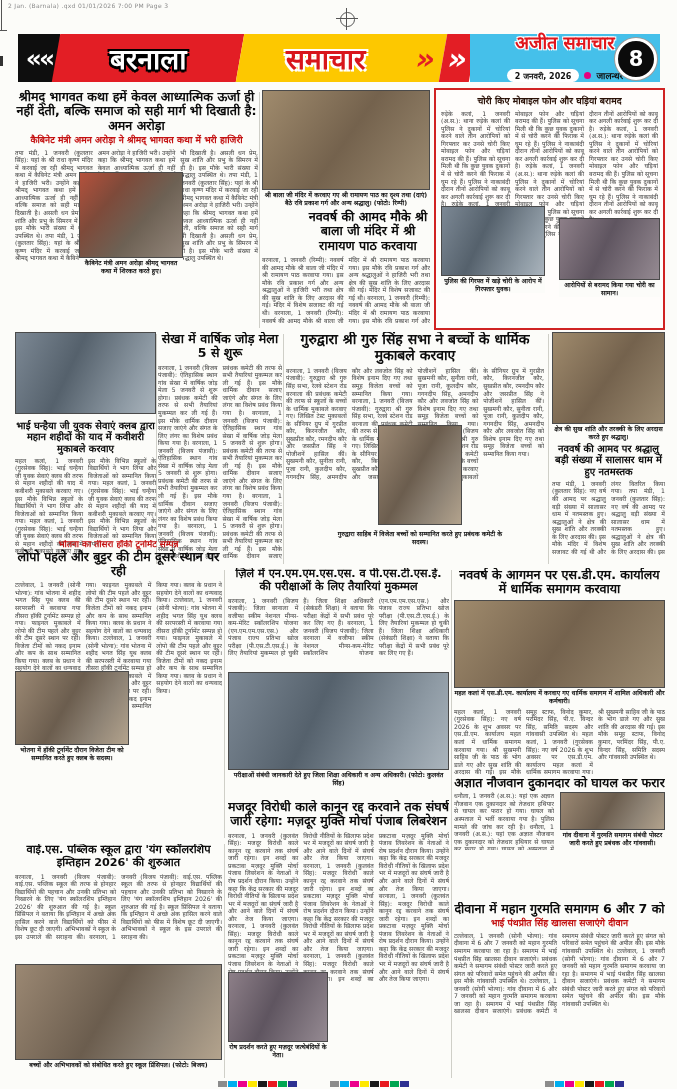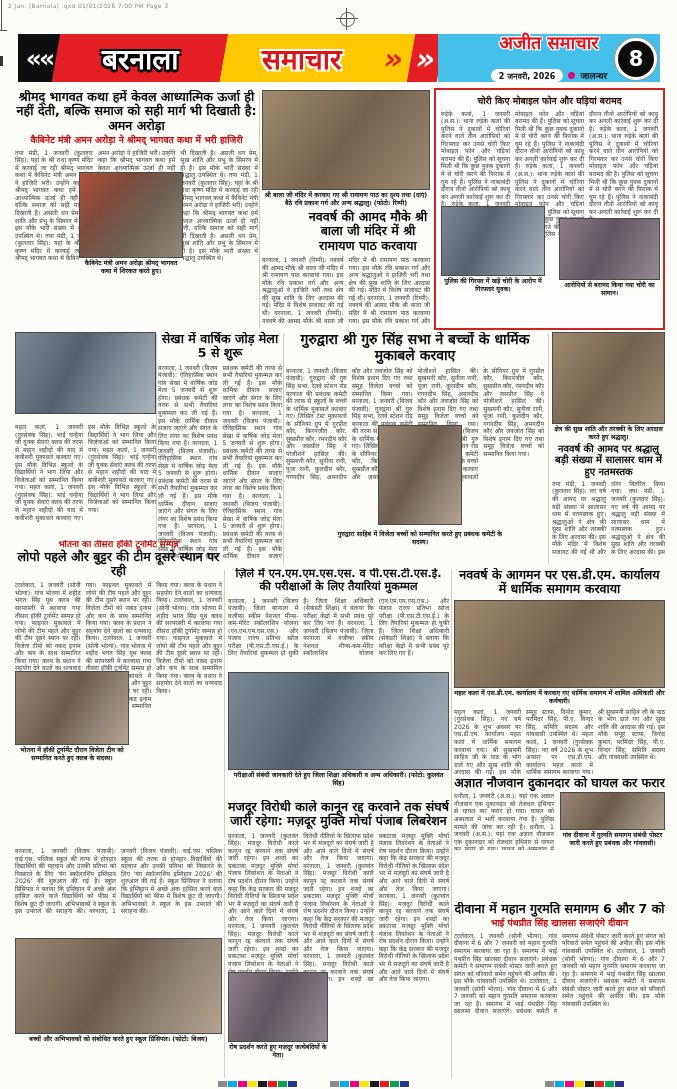--- a/index.html
+++ b/index.html
@@ -23,21 +23,21 @@
   .mh-red span{transform:skewX(10deg);font-size:28px;font-weight:bold;color:#fff;
           text-shadow:-2px -2px 0 #000,2px -2px 0 #000,-2px 2px 0 #000,2px 2px 0 #000,0 3px 0 #000;}
   .mh-yellow{flex:1.25;background:#fdc800;display:flex;align-items:center;justify-content:center;
           transform:skewX(-10deg);}
   .mh-yellow span{transform:skewX(10deg);font-size:28px;font-weight:bold;color:#d8161c;
           text-shadow:-2px -2px 0 #fff,2px -2px 0 #fff,-2px 2px 0 #fff,2px 2px 0 #fff;}
   .mh-chev1{width:34px;background:#fdc800;color:#e31e25;font-size:30px;font-weight:bold;
           display:flex;align-items:center;justify-content:center;transform:skewX(-10deg);margin-left:-2px;}
   .mh-chev2{width:30px;background:#e31e25;color:#fff;font-size:30px;font-weight:bold;
           display:flex;align-items:center;justify-content:center;transform:skewX(-10deg);}
-  .mh-blue{width:222px;background:#45c0ea;position:relative;display:flex;flex-direction:column;
+  .mh-blue{width:190px;background:#45c0ea;position:relative;display:flex;flex-direction:column;
           align-items:center;justify-content:center;gap:17px;margin-left:-3px;}
   .mh-brand{font-size:18px;font-weight:bold;color:#e0161c;line-height:1;
           text-shadow:-1px -1px 0 #fff,1px -1px 0 #fff,-1px 1px 0 #fff,1px 1px 0 #fff;}
   .mh-row{display:flex;align-items:center;gap:5px;}
   .mh-date{background:#fff;border-radius:8px;padding:1px 8px;font-size:8px;font-weight:bold;color:#111;}
   .mh-dot{width:7px;height:7px;border-radius:50%;background:#e6007e;}
   .mh-city{font-size:9px;font-weight:bold;color:#111;}
   .mh-page{position:absolute;right:3px;top:4px;width:36px;height:36px;border-radius:50%;
           background:#0b0b0b;color:#fff;font-size:21px;font-weight:bold;display:flex;align-items:center;
           justify-content:center;border:3px solid #fff;box-shadow:0 0 0 1px #9b9b9b;}
@@ -143,20 +143,21 @@
         <div class="cap">आरोपियों से बरामद किया गया चोरी का सामान।</div>
       </div>
     </div>
   </div>
 
   <div class="article" style="left:15px;top:332px;width:141px;height:84px;">
     <div class="photo ph-b" style="height:82px;"></div>
   </div>
 
   <div class="article" style="left:15px;top:420px;width:141px;height:145px;">
+    <div class="hl hl-sm">भाई घन्हैया जी युवक सेवाएं क्लब द्वारा महान शहीदों की याद में कवीशरी मुकाबले करवाए</div>
     <div class="bodytxt cols2" style="height:108px;">महल कलां, 1 जनवरी (गुरसेवक सिंह): भाई घन्हैया जी युवक सेवाएं क्लब की तरफ से महान शहीदों की याद में कवीशरी मुकाबले करवाए गए। इस मौके विभिन्न स्कूलों के विद्यार्थियों ने भाग लिया और विजेताओं को सम्मानित किया गया। महल कलां, 1 जनवरी (गुरसेवक सिंह): भाई घन्हैया जी युवक सेवाएं क्लब की तरफ से महान शहीदों की याद में कवीशरी मुकाबले करवाए गए। इस मौके विभिन्न स्कूलों के विद्यार्थियों ने भाग लिया और विजेताओं को सम्मानित किया गया। महल कलां, 1 जनवरी (गुरसेवक सिंह): भाई घन्हैया जी युवक सेवाएं क्लब की तरफ से महान शहीदों की याद में कवीशरी मुकाबले करवाए गए। इस मौके विभिन्न स्कूलों के विद्यार्थियों ने भाग लिया और विजेताओं को सम्मानित किया गया।</div>
   </div>
 
   <div class="article" style="left:158px;top:332px;width:124px;height:233px;">
     <div class="hl hl-lg">सेखा में वार्षिक जोड़ मेला 5 से शुरू</div>
     <div class="bodytxt cols2" style="height:198px;">बरनाला, 1 जनवरी (बिजय पंजाबी): ऐतिहासिक स्थान गांव सेखा में वार्षिक जोड़ मेला 5 जनवरी से शुरू होगा। प्रबंधक कमेटी की तरफ से सभी तैयारियां मुकम्मल कर ली गई हैं। इस मौके धार्मिक दीवान सजाए जाएंगे और संगत के लिए लंगर का विशेष प्रबंध किया गया है। बरनाला, 1 जनवरी (बिजय पंजाबी): ऐतिहासिक स्थान गांव सेखा में वार्षिक जोड़ मेला 5 जनवरी से शुरू होगा। प्रबंधक कमेटी की तरफ से सभी तैयारियां मुकम्मल कर ली गई हैं। इस मौके धार्मिक दीवान सजाए जाएंगे और संगत के लिए लंगर का विशेष प्रबंध किया गया है। बरनाला, 1 जनवरी (बिजय पंजाबी): ऐतिहासिक स्थान गांव सेखा में वार्षिक जोड़ मेला 5 जनवरी से शुरू होगा। प्रबंधक कमेटी की तरफ से सभी तैयारियां मुकम्मल कर ली गई हैं। इस मौके धार्मिक दीवान सजाए जाएंगे और संगत के लिए लंगर का विशेष प्रबंध किया गया है। बरनाला, 1 जनवरी (बिजय पंजाबी): ऐतिहासिक स्थान गांव सेखा में वार्षिक जोड़ मेला 5 जनवरी से शुरू होगा। प्रबंधक कमेटी की तरफ से सभी तैयारियां मुकम्मल कर ली गई हैं। इस मौके धार्मिक दीवान सजाए जाएंगे और संगत के लिए लंगर का विशेष प्रबंध किया गया है। बरनाला, 1 जनवरी (बिजय पंजाबी): ऐतिहासिक स्थान गांव सेखा में वार्षिक जोड़ मेला 5 जनवरी से शुरू होगा। प्रबंधक कमेटी की तरफ से सभी तैयारियां मुकम्मल कर ली गई हैं। इस मौके धार्मिक दीवान सजाए जाएंगे और संगत के लिए लंगर का विशेष प्रबंध किया गया है।</div>
   </div>
 
   <div class="article" style="left:286px;top:332px;width:258px;height:233px;">
     <div class="hl hl-xl">गुरुद्वारा श्री गुरु सिंह सभा ने बच्चों के धार्मिक मुकाबले करवाए</div>
@@ -198,20 +199,21 @@
   </div>
 
   <div class="article" style="left:454px;top:568px;width:211px;height:230px;">
     <div class="hl hl-lg">नववर्ष के आगमन पर एस.डी.एम. कार्यालय में धार्मिक समागम करवाया</div>
     <div class="photo ph-c" style="height:88px;margin-top:3px;"></div>
     <div class="cap">महल कलां में एस.डी.एम. कार्यालय में करवाए गए धार्मिक समागम में शामिल अधिकारी और कर्मचारी।</div>
     <div class="bodytxt cols3" style="height:76px;">महल कलां, 1 जनवरी (गुरसेवक सिंह): नए वर्ष 2026 के शुभ अवसर पर एस.डी.एम. कार्यालय महल कलां में धार्मिक समागम करवाया गया। श्री सुखमनी साहिब जी के पाठ के भोग डाले गए और सुख शांति की अरदास की गई। इस मौके समूह स्टाफ, विनोद कुमार, परमिंदर सिंह, पी.ए. विन्दर सिंह, समिति सदस्य और गांववासी उपस्थित थे। महल कलां, 1 जनवरी (गुरसेवक सिंह): नए वर्ष 2026 के शुभ अवसर पर एस.डी.एम. कार्यालय महल कलां में धार्मिक समागम करवाया गया। श्री सुखमनी साहिब जी के पाठ के भोग डाले गए और सुख शांति की अरदास की गई। इस मौके समूह स्टाफ, विनोद कुमार, परमिंदर सिंह, पी.ए. विन्दर सिंह, समिति सदस्य और गांववासी उपस्थित थे।</div>
   </div>
 
   <div class="article" style="left:15px;top:844px;width:207px;height:236px;">
+    <div class="hl hl-md">वाई.एस. पब्लिक स्कूल द्वारा 'यंग स्कॉलरशिप इम्तिहान 2026' की शुरुआत</div>
     <div class="bodytxt cols2" style="height:88px;">बरनाला, 1 जनवरी (बिजय पंजाबी): वाई.एस. पब्लिक स्कूल की तरफ से होनहार विद्यार्थियों की पहचान और उनकी प्रतिभा को निखारने के लिए 'यंग स्कॉलरशिप इम्तिहान 2026' की शुरुआत की गई है। स्कूल प्रिंसिपल ने बताया कि इम्तिहान में अच्छे अंक हासिल करने वाले विद्यार्थियों को फीस में विशेष छूट दी जाएगी। अभिभावकों ने स्कूल के इस उपराले की सराहना की। बरनाला, 1 जनवरी (बिजय पंजाबी): वाई.एस. पब्लिक स्कूल की तरफ से होनहार विद्यार्थियों की पहचान और उनकी प्रतिभा को निखारने के लिए 'यंग स्कॉलरशिप इम्तिहान 2026' की शुरुआत की गई है। स्कूल प्रिंसिपल ने बताया कि इम्तिहान में अच्छे अंक हासिल करने वाले विद्यार्थियों को फीस में विशेष छूट दी जाएगी। अभिभावकों ने स्कूल के इस उपराले की सराहना की।</div>
     <div class="photo ph-a" style="height:96px;margin-top:3px;"></div>
     <div class="cap">बच्चों और अभिभावकों को संबोधित करते हुए स्कूल प्रिंसिपल। (फोटो: बिजय)</div>
   </div>
 
   <div class="article" style="left:228px;top:800px;width:221px;height:280px;">
     <div class="hl hl-lg">मजदूर विरोधी काले कानून रद्द करवाने तक संघर्ष जारी रहेगा: मज़दूर मुक्ति मोर्चा पंजाब लिबरेशन</div>
     <div style="position:relative;height:232px;">
       <div class="bodytxt cols3" style="height:232px;">बरनाला, 1 जनवरी (कुलवंत सिंह): मजदूर विरोधी काले कानून रद्द करवाने तक संघर्ष जारी रहेगा। इन शब्दों का प्रकटावा मज़दूर मुक्ति मोर्चा पंजाब लिबरेशन के नेताओं ने रोष प्रदर्शन दौरान किया। उन्होंने कहा कि केंद्र सरकार की मजदूर विरोधी नीतियों के खिलाफ प्रदेश भर में मजदूरों का संघर्ष जारी है और आने वाले दिनों में संघर्ष और तेज किया जाएगा। बरनाला, 1 जनवरी (कुलवंत सिंह): मजदूर विरोधी काले कानून रद्द करवाने तक संघर्ष जारी रहेगा। इन शब्दों का प्रकटावा मज़दूर मुक्ति मोर्चा पंजाब लिबरेशन के नेताओं ने रोष प्रदर्शन दौरान किया। उन्होंने कहा कि केंद्र सरकार की मजदूर विरोधी नीतियों के खिलाफ प्रदेश भर में मजदूरों का संघर्ष जारी है और आने वाले दिनों में संघर्ष और तेज किया जाएगा। बरनाला, 1 जनवरी (कुलवंत सिंह): मजदूर विरोधी काले कानून रद्द करवाने तक संघर्ष जारी रहेगा। इन शब्दों का प्रकटावा मज़दूर मुक्ति मोर्चा पंजाब लिबरेशन के नेताओं ने रोष प्रदर्शन दौरान किया। उन्होंने कहा कि केंद्र सरकार की मजदूर विरोधी नीतियों के खिलाफ प्रदेश भर में मजदूरों का संघर्ष जारी है और आने वाले दिनों में संघर्ष और तेज किया जाएगा। बरनाला, 1 जनवरी (कुलवंत सिंह): मजदूर विरोधी काले कानून रद्द करवाने तक संघर्ष जारी रहेगा। इन शब्दों का प्रकटावा मज़दूर मुक्ति मोर्चा पंजाब लिबरेशन के नेताओं ने रोष प्रदर्शन दौरान किया। उन्होंने कहा कि केंद्र सरकार की मजदूर विरोधी नीतियों के खिलाफ प्रदेश भर में मजदूरों का संघर्ष जारी है और आने वाले दिनों में संघर्ष और तेज किया जाएगा। बरनाला, 1 जनवरी (कुलवंत सिंह): मजदूर विरोधी काले कानून रद्द करवाने तक संघर्ष जारी रहेगा। इन शब्दों का प्रकटावा मज़दूर मुक्ति मोर्चा पंजाब लिबरेशन के नेताओं ने रोष प्रदर्शन दौरान किया। उन्होंने कहा कि केंद्र सरकार की मजदूर विरोधी नीतियों के खिलाफ प्रदेश भर में मजदूरों का संघर्ष जारी है और आने वाले दिनों में संघर्ष और तेज किया जाएगा।</div>
       <div class="photowrap" style="left:0;top:140px;width:100px;">

